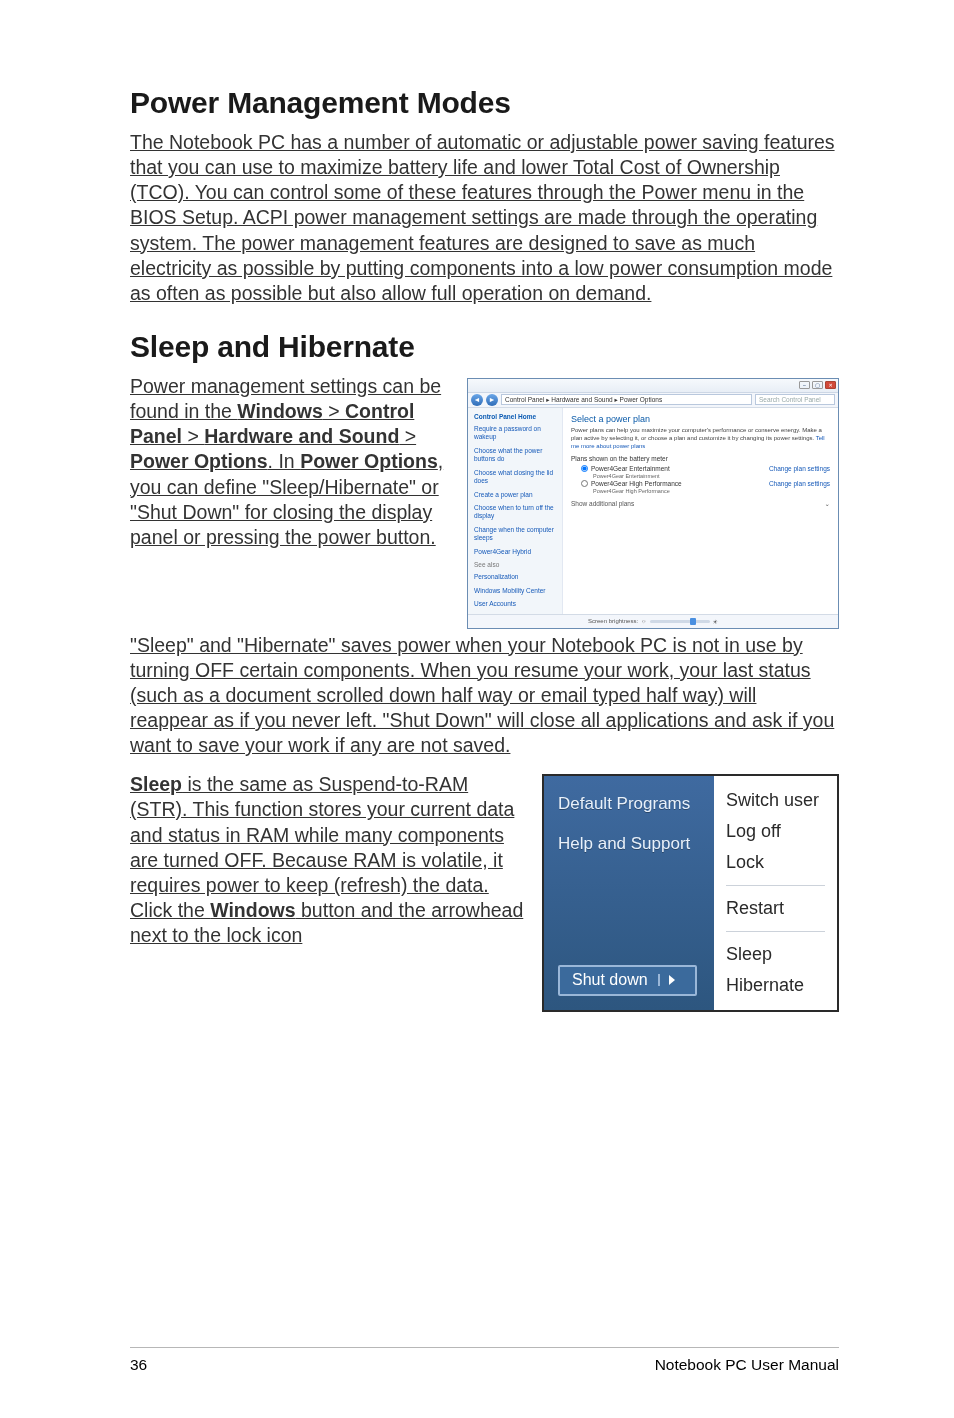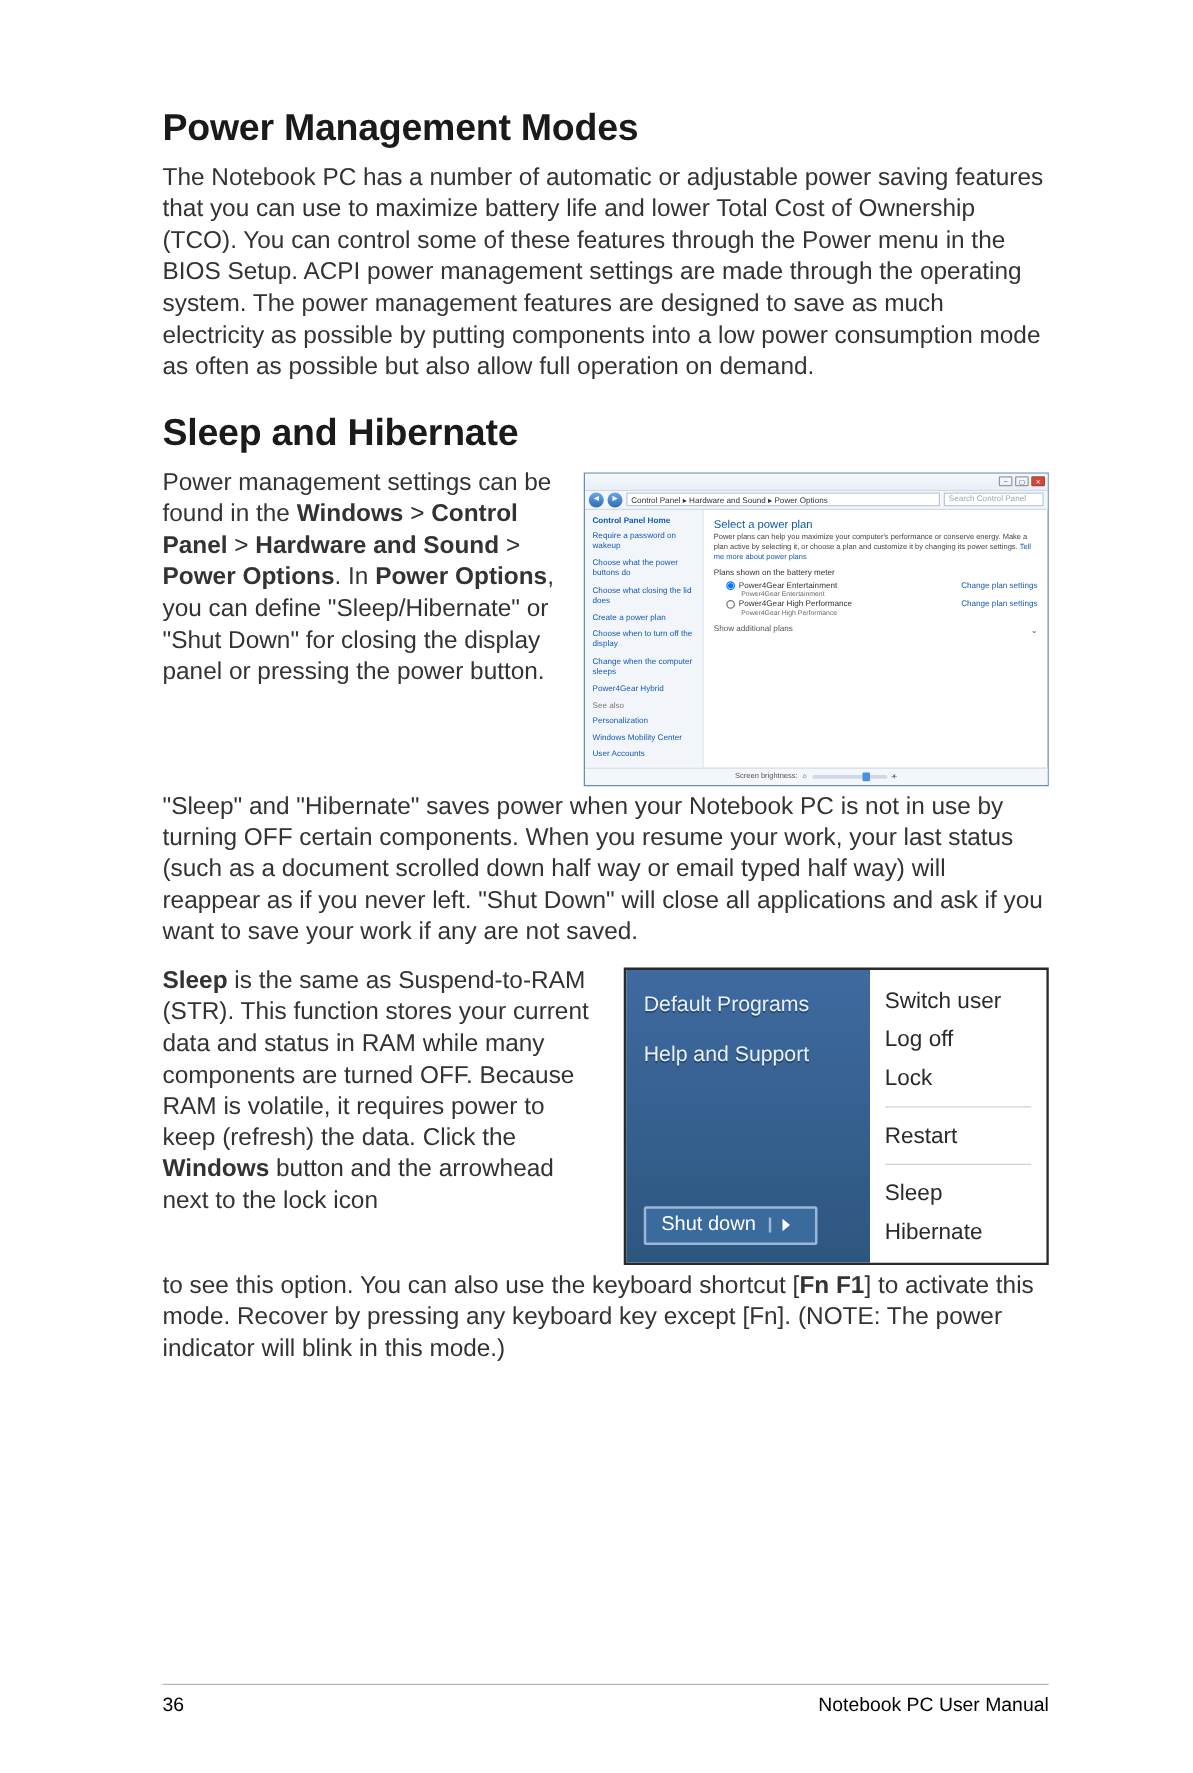--- a/index.html
+++ b/index.html
@@ -27,20 +27,21 @@
     color: #1a1a1a;
     margin-top: 24px;
     margin-bottom: 10px;
     letter-spacing: -0.2px;
   }
   p.body {
     font-size: 19.5px;
     line-height: 1.29;
     color: #333;
     margin-bottom: 0;
+    text-decoration: underline;
   }
   .row {
     display: flex;
     gap: 18px;
     align-items: flex-start;
     margin-top: 6px;
   }
   .col-text { flex: 1 1 0; }
   .bold { font-weight: 700; }
 
@@ -82,21 +83,21 @@
   .mainpanel .opt label{display:flex;align-items:center;gap:3px;color:#333;}
   .mainpanel .opt input{width:7px;height:7px;}
   .mainpanel .chg{color:#1559b8;}
   .sidepanel .seealso{margin-top:auto;color:#777;}
   .statusbar{border-top:1px solid #d3dbe6;height:14px;background:#f3f6fb;display:flex;align-items:center;justify-content:center;gap:3px;font-size:6px;color:#555;}
   .statusbar .slider{width:60px;height:3px;background:#cfd9e6;position:relative;border-radius:2px;}
   .statusbar .slider::after{content:"";position:absolute;right:14px;top:-2px;width:6px;height:7px;background:#4a8fe0;border-radius:1px;}
 
   
   .startmenu{
-    width: 340px;
+    width: 297px;
     border:2px solid #2a2a2a;
     background:#fff;
     display:flex;
     font-family: "Segoe UI", Tahoma, sans-serif;
     margin-top: 2px;
   }
   .sm-left{
     width:58%;
     background:linear-gradient(#3f6aa0,#2d567f);
     color:#e8f1fb;
@@ -245,22 +246,19 @@
         <div>Lock</div>
         <div class="sep"></div>
         <div>Restart</div>
         <div class="sep"></div>
         <div>Sleep</div>
         <div>Hibernate</div>
       </div>
     </div>
   </div>
 
-  <p class="body" style="margin-top:4px;">
-    <span>to see this option. You can also use the keyboard shortcut [</span><span class="bold">Fn F1</span><span>] to activate this mode. Recover by pressing any keyboard key except [Fn]. (NOTE: The power indicator will blink in this mode.)</span>
-  </p>
 </div>
 
 <div class="footer-rule"></div>
 <div class="footer">
   <span>36</span>
   <span>Notebook PC User Manual</span>
 </div>
 
 </body></html>

